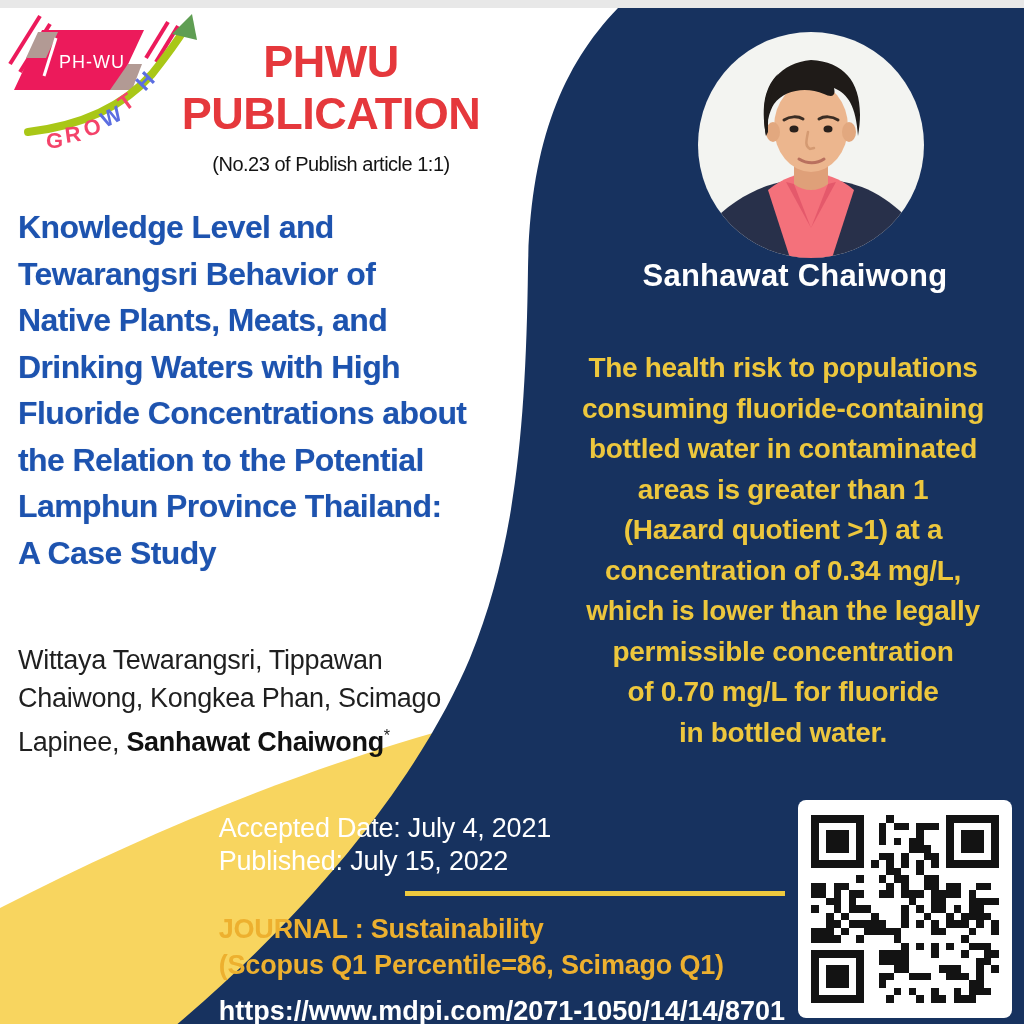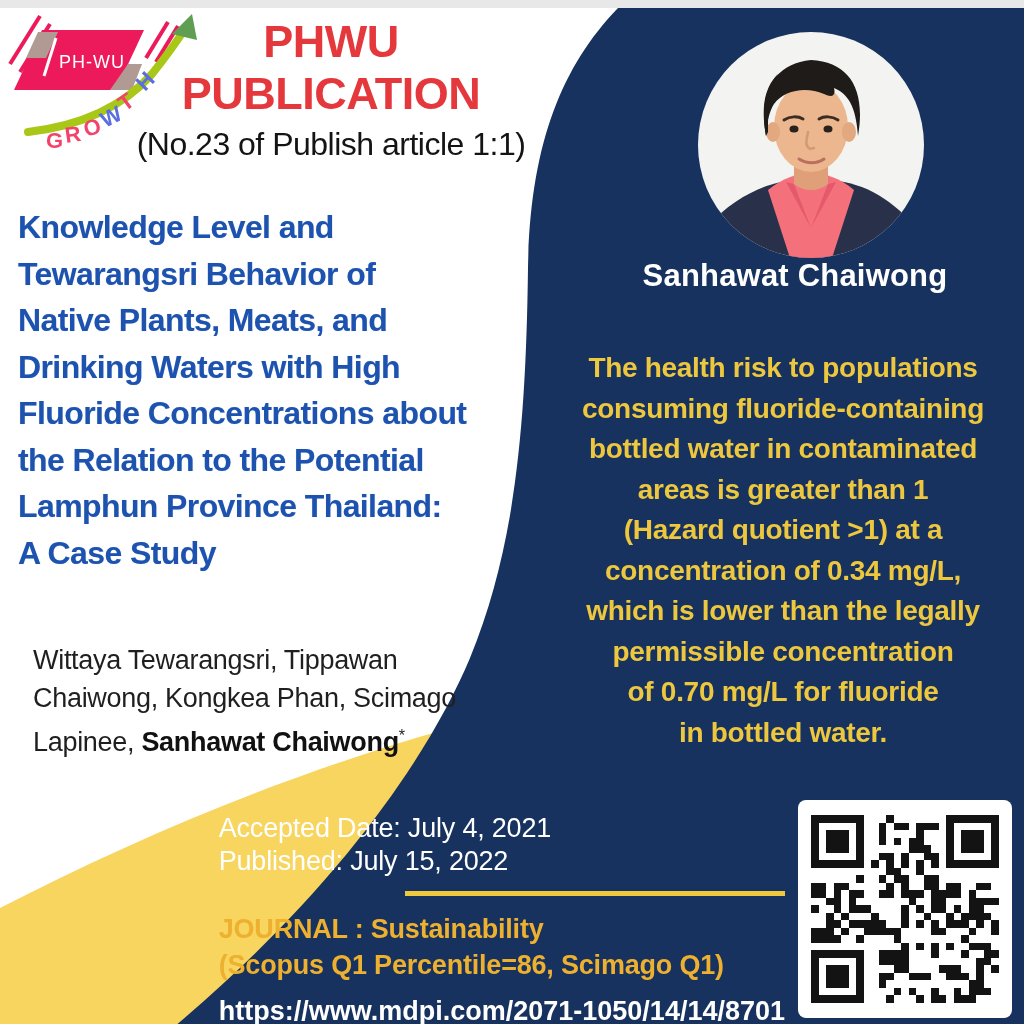--- a/index.html
+++ b/index.html
@@ -5,29 +5,29 @@
   html,body{margin:0;padding:0;background:#e8e8e8;}
   .canvas{
     position:relative;width:1024px;height:1024px;overflow:hidden;
     background:#ffffff;font-family:"Liberation Sans",sans-serif;
     margin:8px auto;
   }
   .bg-svg{position:absolute;left:0;top:0;width:1024px;height:1024px;}
 
   
   .logo{position:absolute;left:4px;top:4px;width:206px;height:190px;}
-  .header-block{position:absolute;left:128px;top:8px;width:406px;text-align:center;}
+  .header-block{position:absolute;left:128px;top:28px;width:406px;text-align:center;}
   .header-title{color:#e5383c;font-weight:bold;font-size:45px;line-height:52px;letter-spacing:-0.5px;}
-  .header-subtitle{color:#141414;font-size:32px;line-height:34px;margin-top:7px;letter-spacing:-0.5px;}
+  .header-subtitle{color:#141414;font-size:20px;line-height:34px;margin-top:7px;letter-spacing:-0.5px;}
 
   
   .article-title{position:absolute;left:18px;top:196px;color:#1d53af;
     font-size:32px;font-weight:bold;letter-spacing:-0.6px;line-height:46.5px;
     text-shadow:0 0 1px rgba(29,83,175,.25);}
-  .authors{position:absolute;left:33px;top:634px;color:#1f1f1f;font-size:27px;
+  .authors{position:absolute;left:18px;top:634px;color:#1f1f1f;font-size:27px;
     line-height:37.5px;letter-spacing:-0.3px;}
   .authors b{font-weight:bold;color:#111;}
   .authors sup{font-size:60%;}
 
   
   .avatar{position:absolute;left:698px;top:24px;width:226px;height:226px;}
   .profile-name{position:absolute;left:560px;top:250px;width:470px;text-align:center;
     color:#ffffff;font-size:31px;font-weight:bold;letter-spacing:0.2px;}
   .quote{position:absolute;left:540px;top:340px;width:486px;text-align:center;
     color:#edc73d;font-size:28px;font-weight:bold;line-height:40.5px;letter-spacing:-0.3px;}

